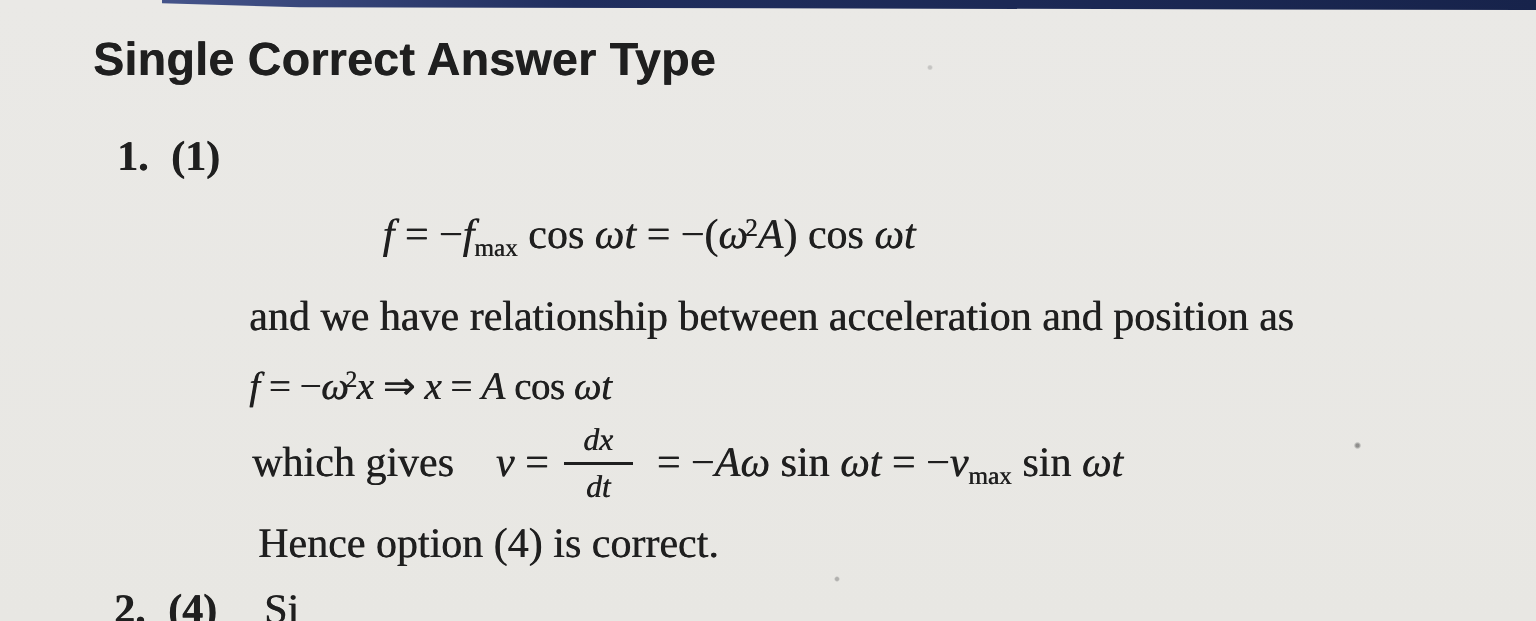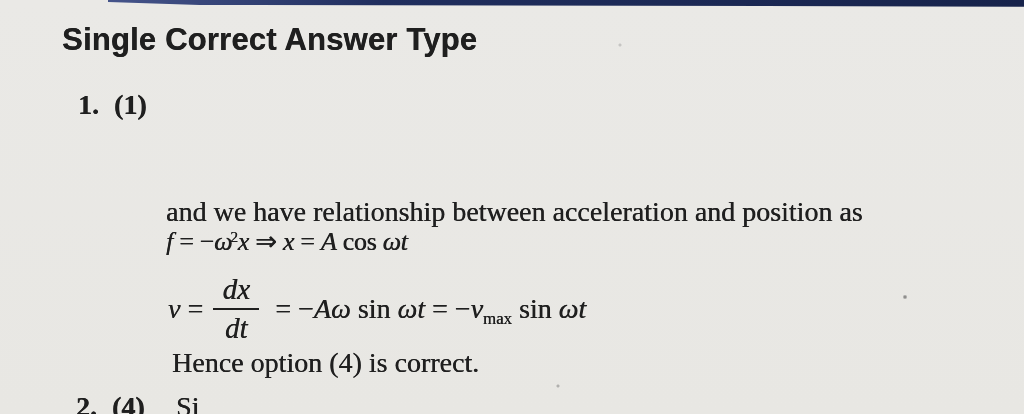--- a/index.html
+++ b/index.html
@@ -27,44 +27,48 @@
   .body-text{ font-size:28px; }
   .bold{ font-weight:700; }
   .eq{ font-size:28px; }
   .eq2{ font-size:26px; letter-spacing:-.3px; }
   .var{ font-style:italic; }
   .sub{ font-size:.6em; vertical-align:-.35em; line-height:0; letter-spacing:0; }
   .sup{ font-size:.6em; vertical-align:.5em; line-height:0; margin-left:-2px; }
   .line3{ display:flex; align-items:center; height:86px; font-size:28px; }
   .line3 .lead{ margin-right:28px; }
   .frac{ display:inline-flex; flex-direction:column; align-items:center;
-         margin:0 10px; font-size:29px; line-height:1; }
+         margin:0 10px; font-size:21px; line-height:1; }
   .frac .bar{ width:100%; min-width:46px; height:2px; background:#1f1f1f; margin:4px 0; }
   .rest{ margin-left:6px; }
 </style>
 </head>
 <body>
 
 <div class="page">
 
   <div class="strip"></div>
 
   <h1 class="abs heading ink" style="left:62px; top:22px;text-align:center;">Single Correct Answer Type</h1>
 
   <span class="abs body-text bold ink" style="left:78px; top:89px;">1.</span>
   <span class="abs body-text bold ink" style="left:114px; top:89px;">(1)</span>
 
+  <div class="abs eq ink" style="left:255px; top:141px;">
+    <span class="var">f</span><span> = −</span><span class="var">f</span><span class="sub">max</span><span> cos </span><span class="var">ωt</span><span> = −(</span><span class="var">ω</span><span class="sup">2</span><span class="var">A</span><span>) cos </span><span class="var">ωt</span>
+  </div>
 
   <span class="abs body-text ink" style="left:166px; top:196px;">and we have relationship between acceleration and position as</span>
 
-  <div class="abs eq eq2 ink" style="left:166px; top:227px;">
+  <div class="abs eq eq2 ink" style="left:166px; top:243px;">
     <span class="var">f</span><span> = −</span><span class="var">ω</span><span class="sup">2</span><span class="var">x</span><span> ⇒ </span><span class="var">x</span><span> = </span><span class="var">A</span><span> cos </span><span class="var">ωt</span>
   </div>
 
   <div class="abs line3 ink" style="left:168px; top:266px;">
+    <span class="lead">which gives</span>
     <span><span class="var">v</span><span> = </span></span>
     <span class="frac">
       <span class="var">dx</span>
       <span class="bar"></span>
       <span class="var">dt</span>
     </span>
     <span class="rest"><span>= −</span><span class="var">Aω</span><span> sin </span><span class="var">ωt</span><span> = −</span><span class="var">v</span><span class="sub">max</span><span> sin </span><span class="var">ωt</span></span>
   </div>
 
   <span class="abs body-text ink" style="left:172px; top:347px;">Hence option (4) is correct.</span>

